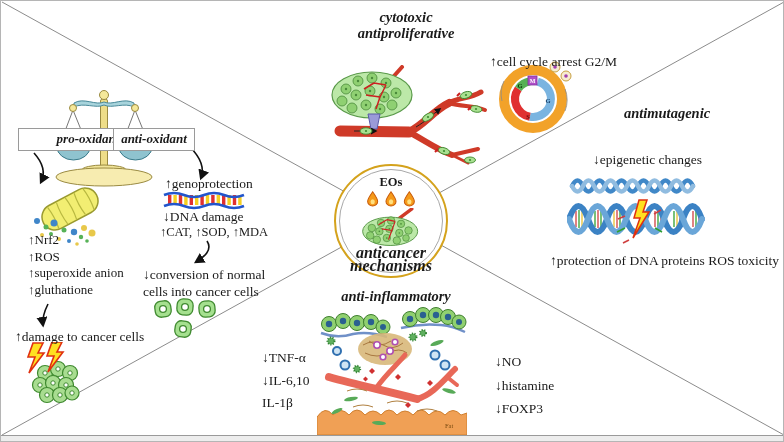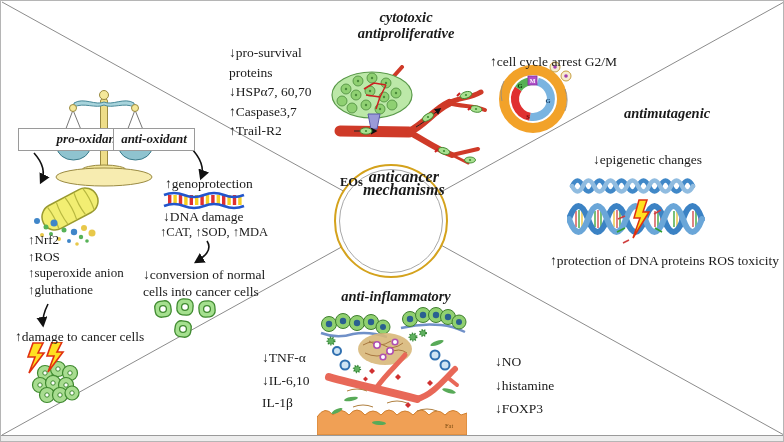--- a/index.html
+++ b/index.html
@@ -19,21 +19,21 @@
   .small-list{line-height:16.5px; font-size:13px;}
   svg{display:block;}
   #hub{
     position:absolute; left:333px; top:163px; width:114px; height:114px;
     border-radius:50%; border:2px solid #d4a21c; background:#ffffff; z-index:3;
     box-sizing:border-box;
   }
   #hub .inner{
     position:absolute; left:3px; top:3px; right:3px; bottom:3px;
     border-radius:50%; border:1.5px solid #a8a8a8; box-sizing:border-box;
-    display:flex; flex-direction:row; 
+    display:flex; flex-direction:column; align-items:center;
   }
   #hub .eos{font-size:12.5px; font-weight:bold; margin-top:5px;}
   #hub .cap{font-size:16px; font-weight:bold; font-style:italic; line-height:13px; text-align:center;}
   .z2{z-index:2;}
 </style>
 </head>
 <body>
 
 <div id="fig">
 
@@ -42,27 +42,20 @@
     <line x1="783" y1="1" x2="1" y2="434" stroke="#8c8c8c" stroke-width="1"></line>
   </svg>
 
   <div class="abs" style="left:0;top:434px;width:784px;height:8px;background:#ededed;border-top:1px solid #9a9a9a;z-index:5;"></div>
 
   <div class="ti" style="left:325px;top:8px;width:160px;">
     <div>cytotoxic</div>
     <div>antiproliferative</div>
   </div>
 
-  <div class="t" style="left:228px;top:42px;">
-    <div>↓pro-survival</div>
-    <div>proteins</div>
-    <div>↓HSPα7, 60,70</div>
-    <div>↑Caspase3,7</div>
-    <div>↑Trail-R2</div>
-  </div>
 
   <svg class="abs z2" style="left:323px;top:64px;" width="168" height="100" viewBox="0 0 168 100">
     <path d="M16,66 L85,67" stroke="#cf3a28" stroke-width="11" stroke-linecap="round"></path>
     <path d="M85,67 C100,60 110,45 125,38" stroke="#cf3a28" stroke-width="8" fill="none" stroke-linecap="round"></path>
     <path d="M125,38 C135,32 145,34 157,27" stroke="#cf3a28" stroke-width="5" fill="none" stroke-linecap="round"></path>
     <path d="M125,38 C138,42 150,40 161,45" stroke="#cf3a28" stroke-width="4" fill="none" stroke-linecap="round"></path>
     <path d="M85,67 C100,75 112,84 128,90" stroke="#cf3a28" stroke-width="6" fill="none" stroke-linecap="round"></path>
     <path d="M128,90 L154,84" stroke="#cf3a28" stroke-width="4" stroke-linecap="round"></path>
     <path d="M128,90 L144,98" stroke="#cf3a28" stroke-width="3" stroke-linecap="round"></path>
     <path d="M78,2 L62,20" stroke="#cf3a28" stroke-width="4" stroke-linecap="round"></path>

